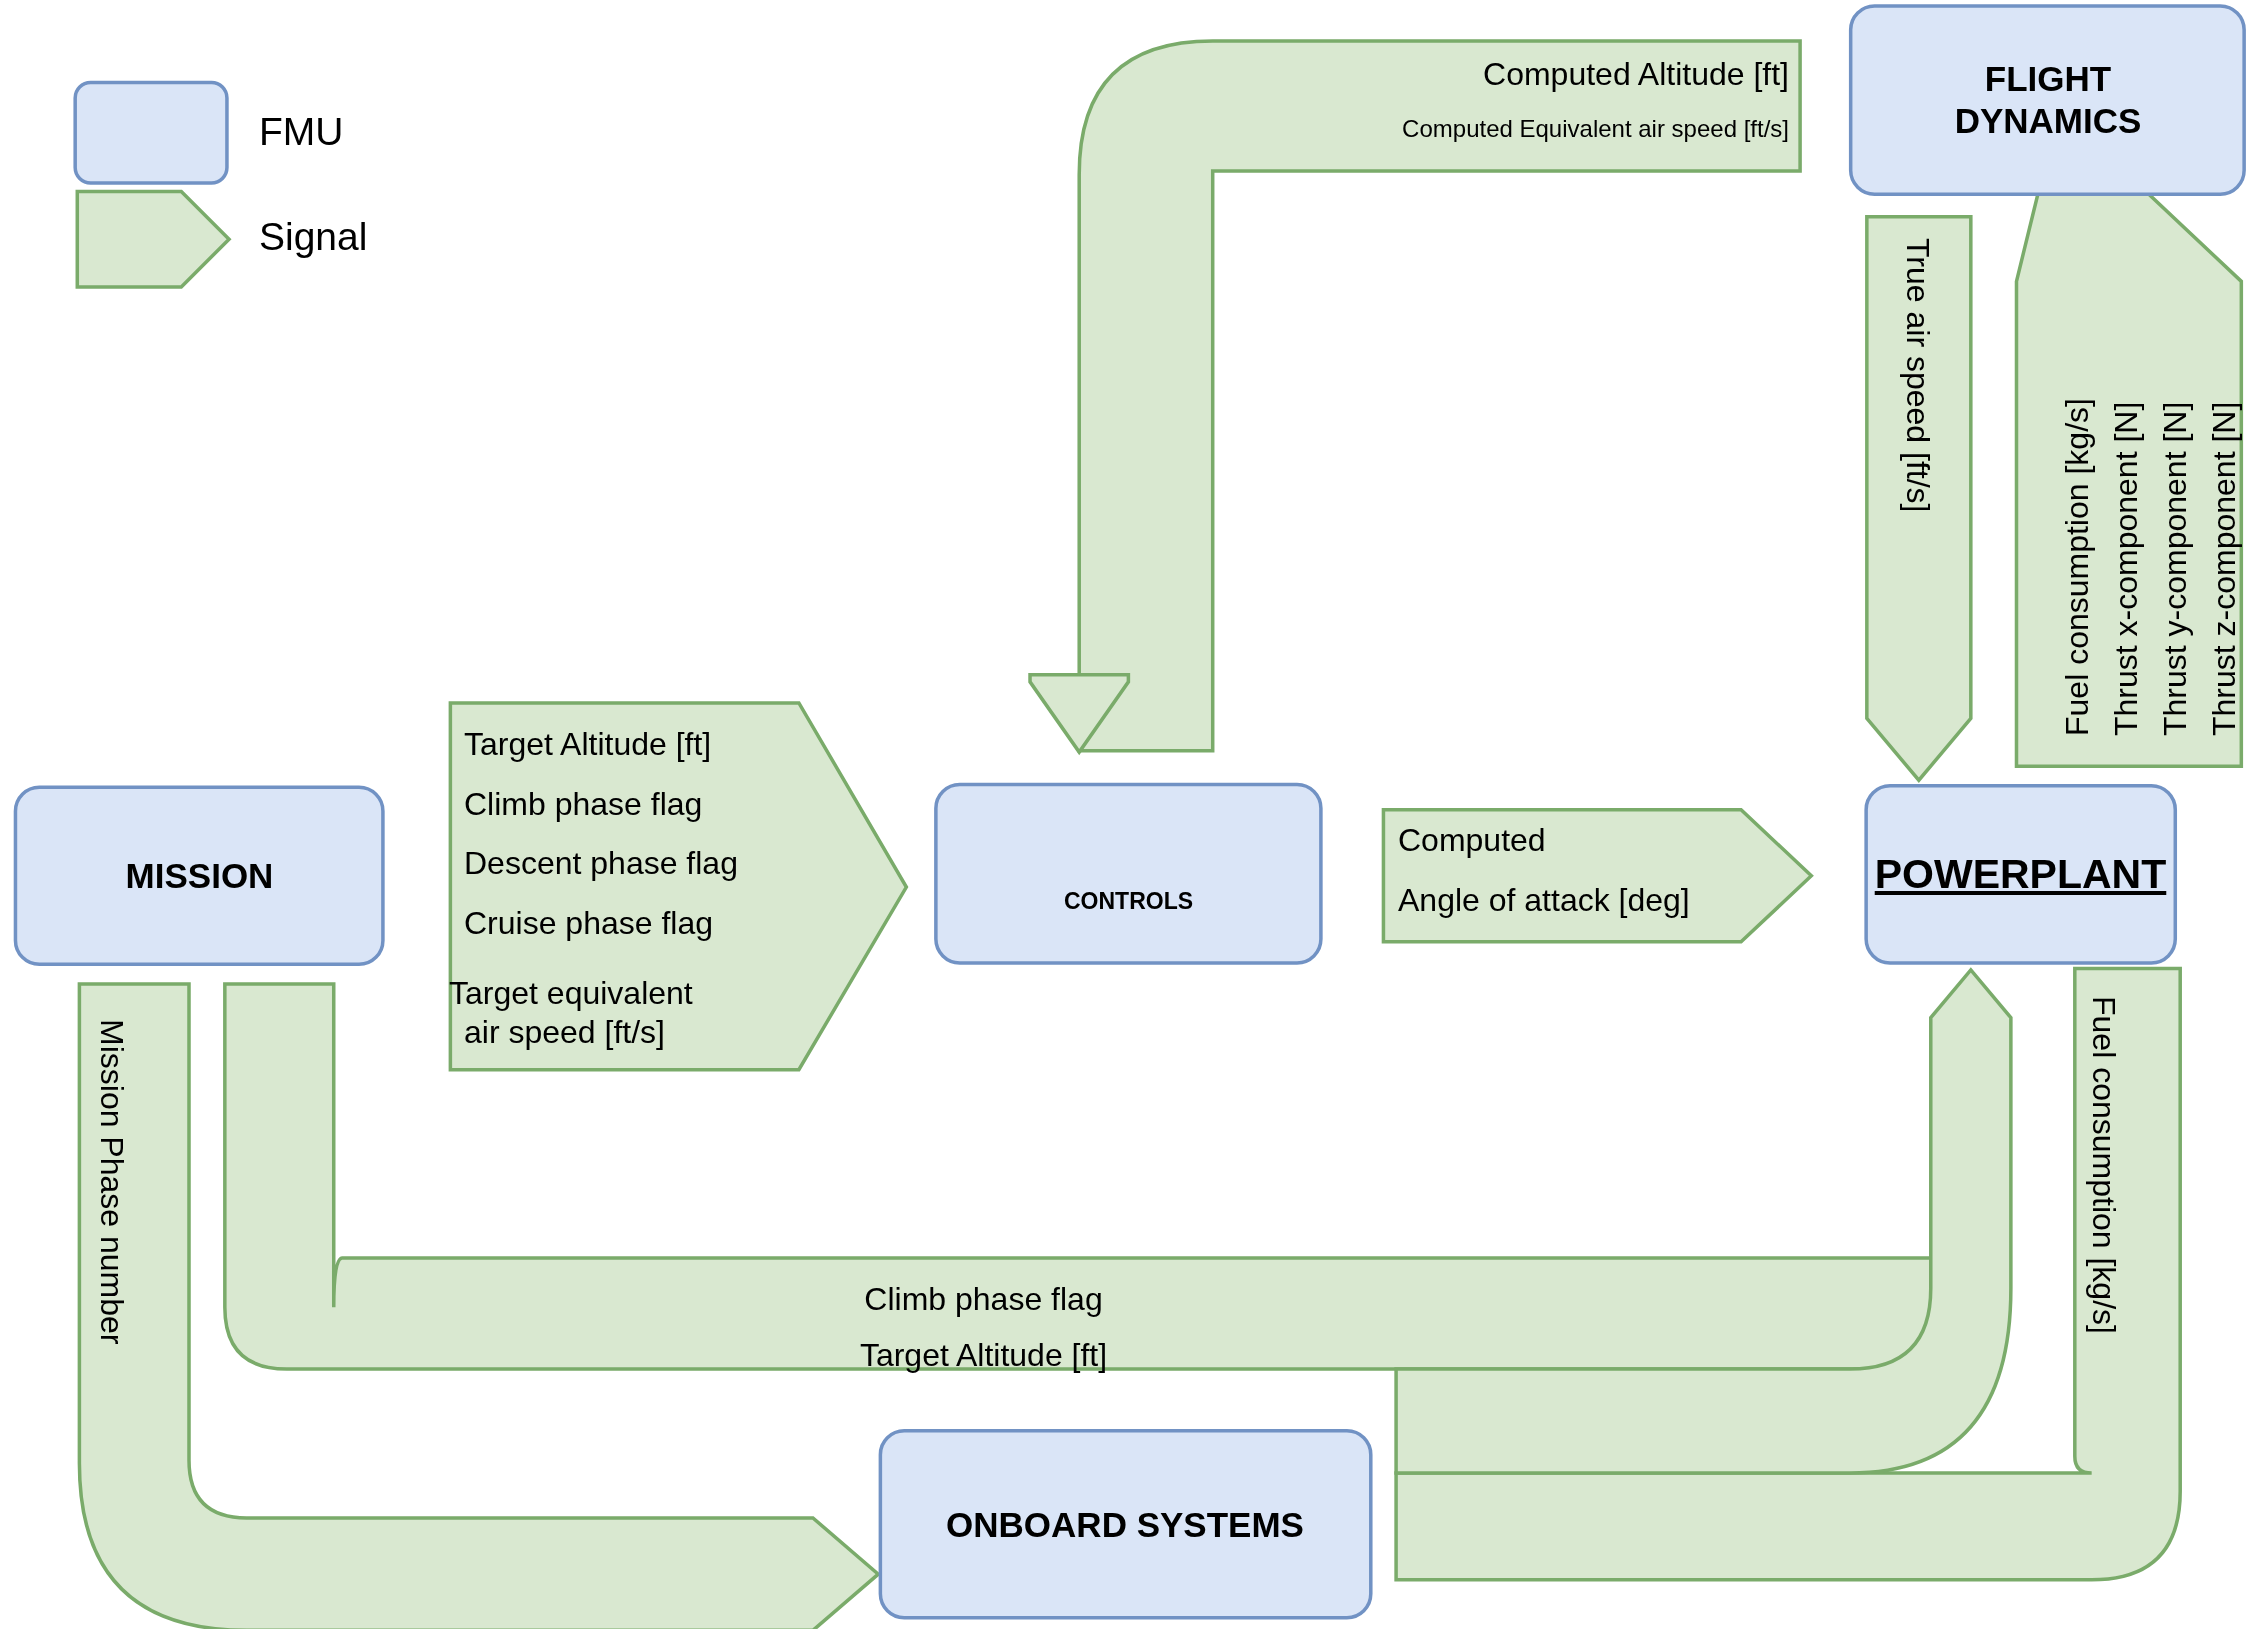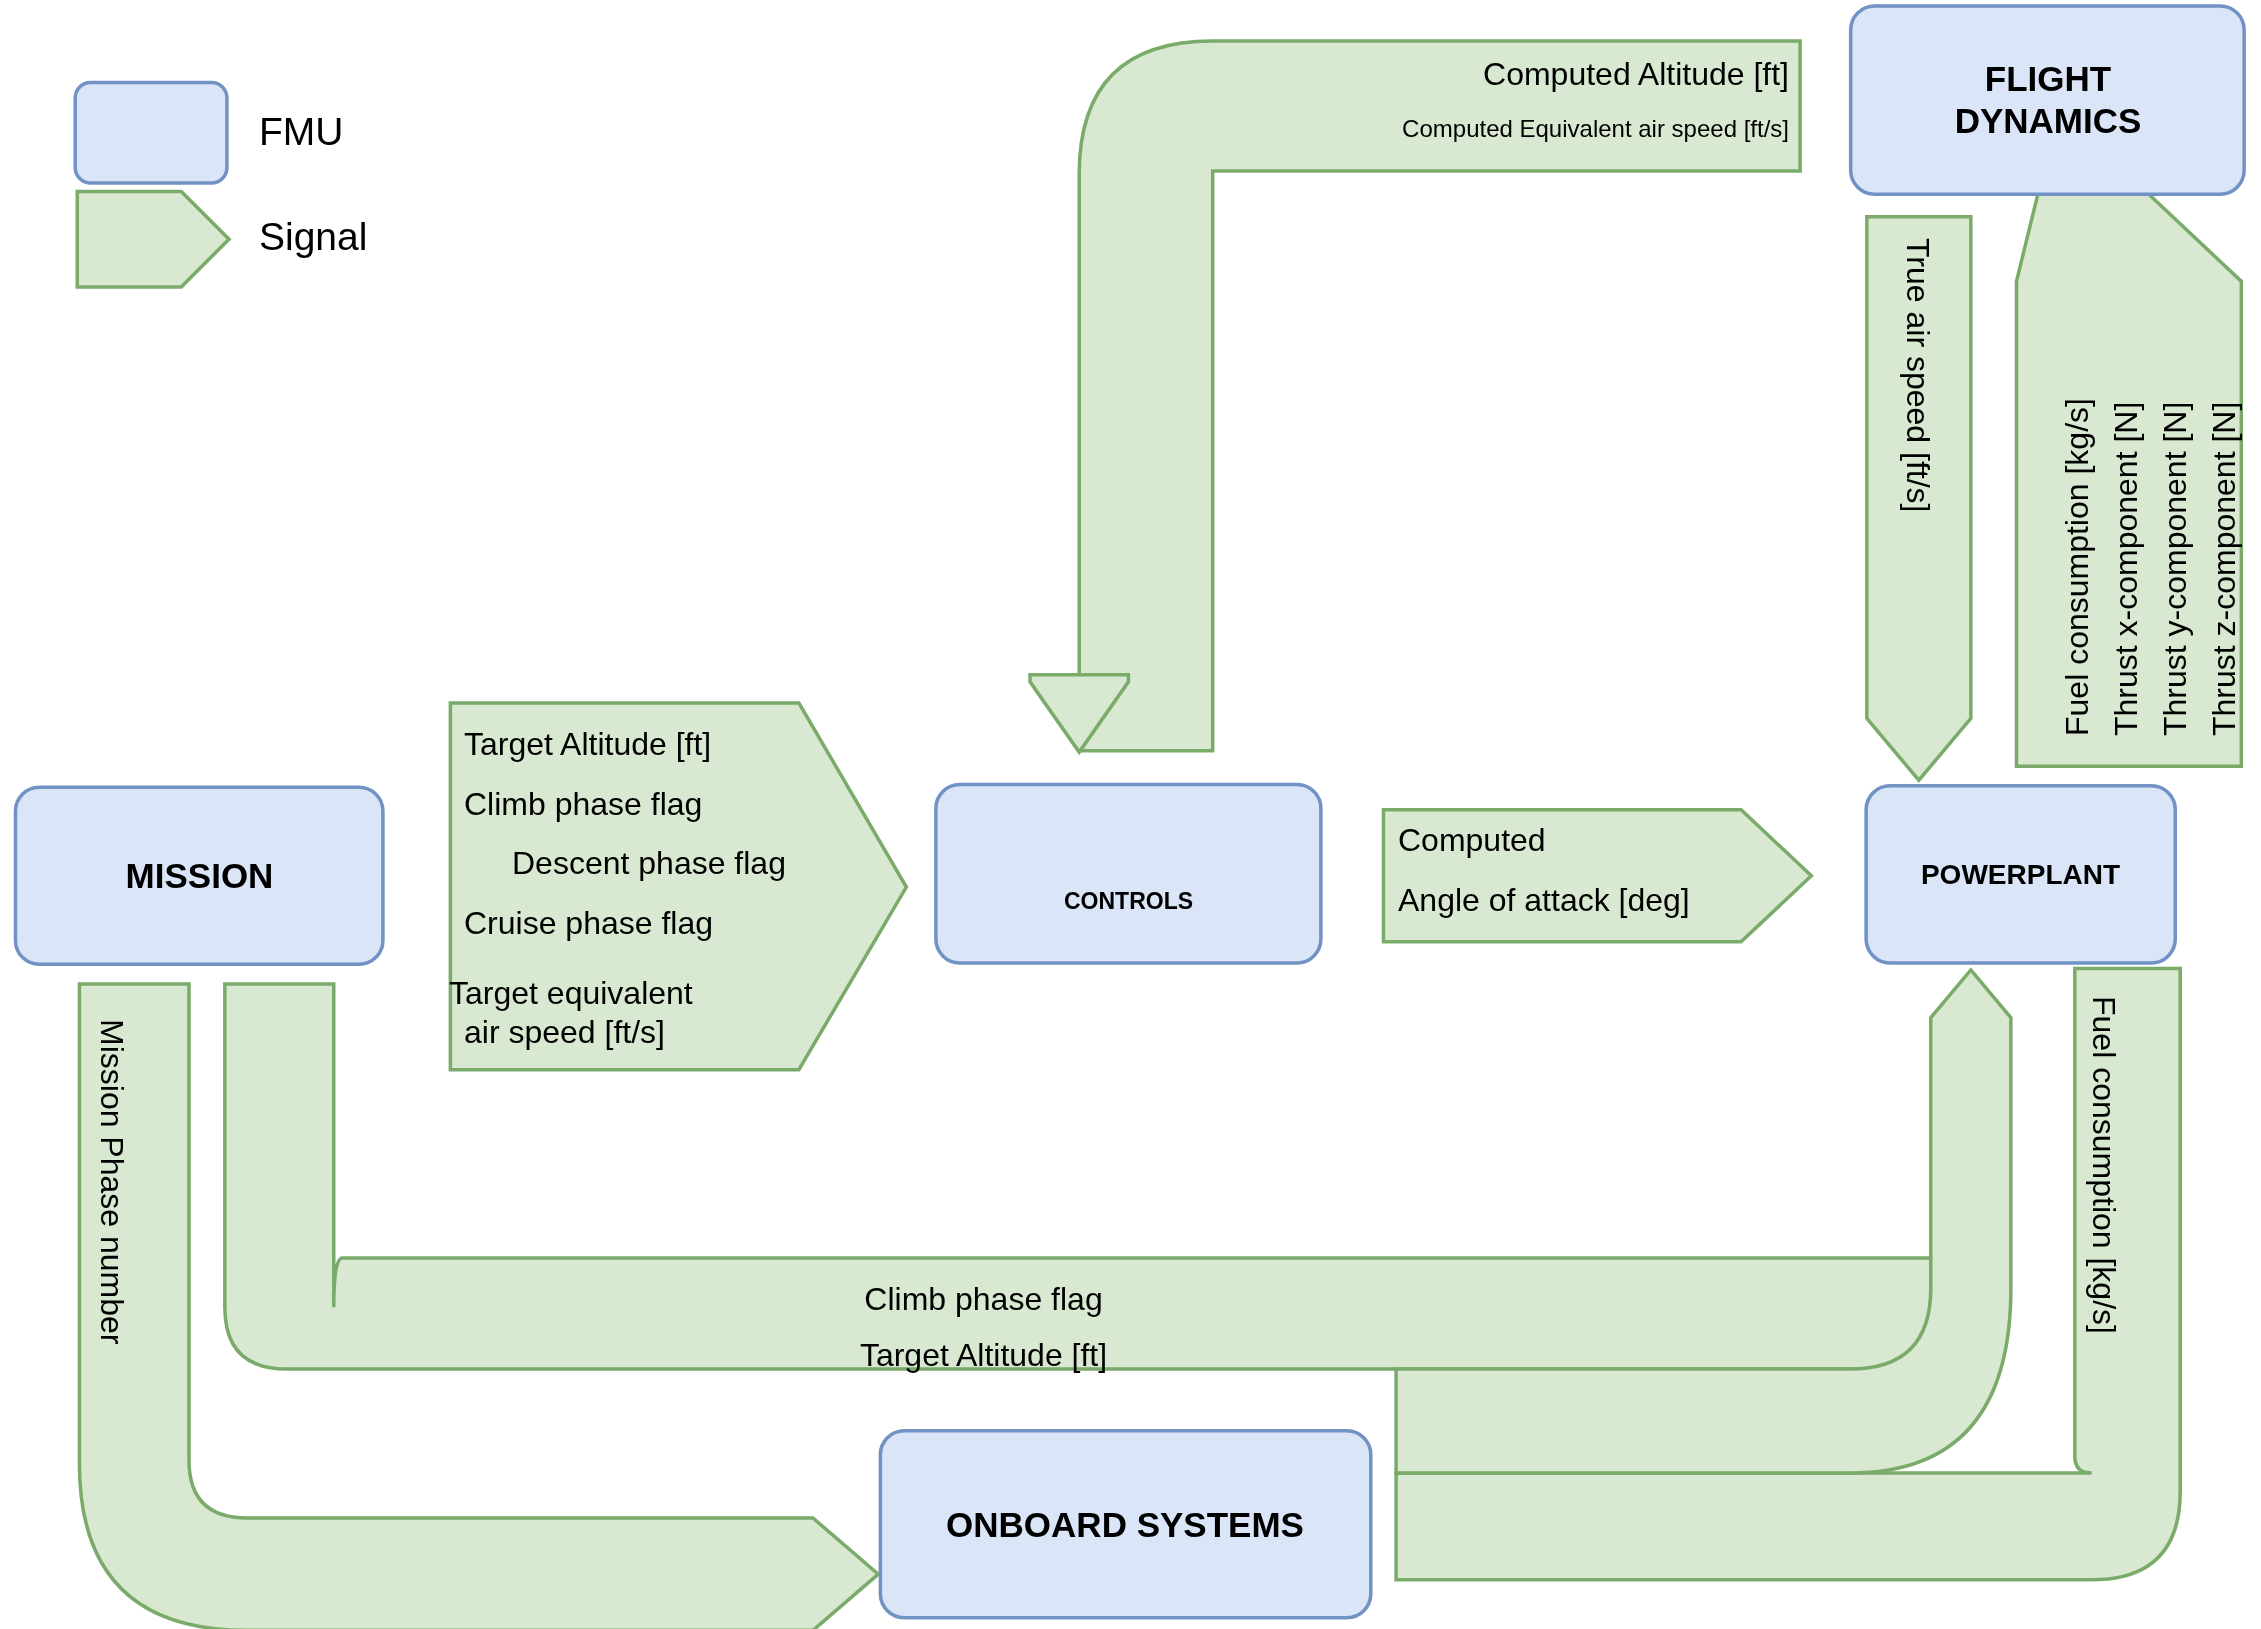--- a/index.html
+++ b/index.html
@@ -129,42 +129,42 @@
   </svg>
 
   <div class="legend-label" style="left:259px;top:110px;">FMU</div>
 
   <div class="legend-label" style="left:259px;top:215px;">Signal</div>
 
   <div class="node-label" style="left:15.5px;top:787px;width:368px;height:177px;font-size:35px;">MISSION</div>
 
   <div class="node-label" style="left:936px;top:812px;width:385px;height:178px;font-size:23px;">CONTROLS</div>
 
-  <div class="node-label" style="left:1866px;top:786px;width:309px;height:177px;font-size:28px;">POWERPLANT</div>
+  <div class="node-label" style="left:1866px;top:786px;width:309px;height:177px;font-size:41px;text-decoration:underline;">POWERPLANT</div>
 
   <div class="node-label" style="left:1851px;top:5.6px;width:394px;height:188px;font-size:35px;flex-direction:column;line-height:1.18;">
     <span>FLIGHT</span>
     <span>DYNAMICS</span>
   </div>
 
   <div class="node-label" style="left:880px;top:1431px;width:490px;height:187px;font-size:35px;text-align:right;">ONBOARD SYSTEMS</div>
 
   <div class="sig-label" style="left:1227px;top:56px;width:562px;text-align:right;font-size:32px;">Computed Altitude [ft]</div>
   <div class="sig-label" style="left:1227px;top:115px;width:562px;text-align:right;font-size:24px;">Computed Equivalent air speed [ft/s]</div>
 
   <div class="sig-label vert" style="left:1936px;top:238px;font-size:32px;transform:rotate(90deg);">True air speed [ft/s]</div>
 
   <div class="sig-label vert" style="left:2059px;top:736px;font-size:32px;transform:rotate(-90deg);">Fuel consumption [kg/s]</div>
   <div class="sig-label vert" style="left:2108px;top:736px;font-size:32px;transform:rotate(-90deg);">Thrust x-component [N]</div>
   <div class="sig-label vert" style="left:2157px;top:736px;font-size:32px;transform:rotate(-90deg);">Thrust y-component [N]</div>
   <div class="sig-label vert" style="left:2206px;top:736px;font-size:32px;transform:rotate(-90deg);">Thrust z-component [N]</div>
 
   <div class="sig-label" style="left:464px;top:726px;font-size:32px;">Target Altitude [ft]</div>
   <div class="sig-label" style="left:464px;top:786px;font-size:32px;">Climb phase flag</div>
-  <div class="sig-label" style="left:464px;top:845px;font-size:32px;margin-left:48px;">Descent phase flag</div>
+  <div class="sig-label" style="left:464px;top:845px;font-size:32px;">Descent phase flag</div>
   <div class="sig-label" style="left:464px;top:905px;font-size:32px;">Cruise phase flag</div>
   <div class="sig-label" style="left:449px;top:975px;font-size:32px;text-align:center;">Target equivalent</div>
   <div class="sig-label" style="left:464px;top:1014px;font-size:32px;">air speed [ft/s]</div>
 
   <div class="sig-label" style="left:1398px;top:822px;font-size:32px;">Computed</div>
   <div class="sig-label" style="left:1398px;top:882px;font-size:32px;">Angle of attack [deg]</div>
 
   <div class="sig-label vert" style="left:130px;top:1019px;font-size:32px;transform:rotate(90deg);">Mission Phase number</div>
 
   <div class="sig-label" style="left:632px;top:1281px;width:703px;text-align:center;font-size:32px;">Climb phase flag</div>

